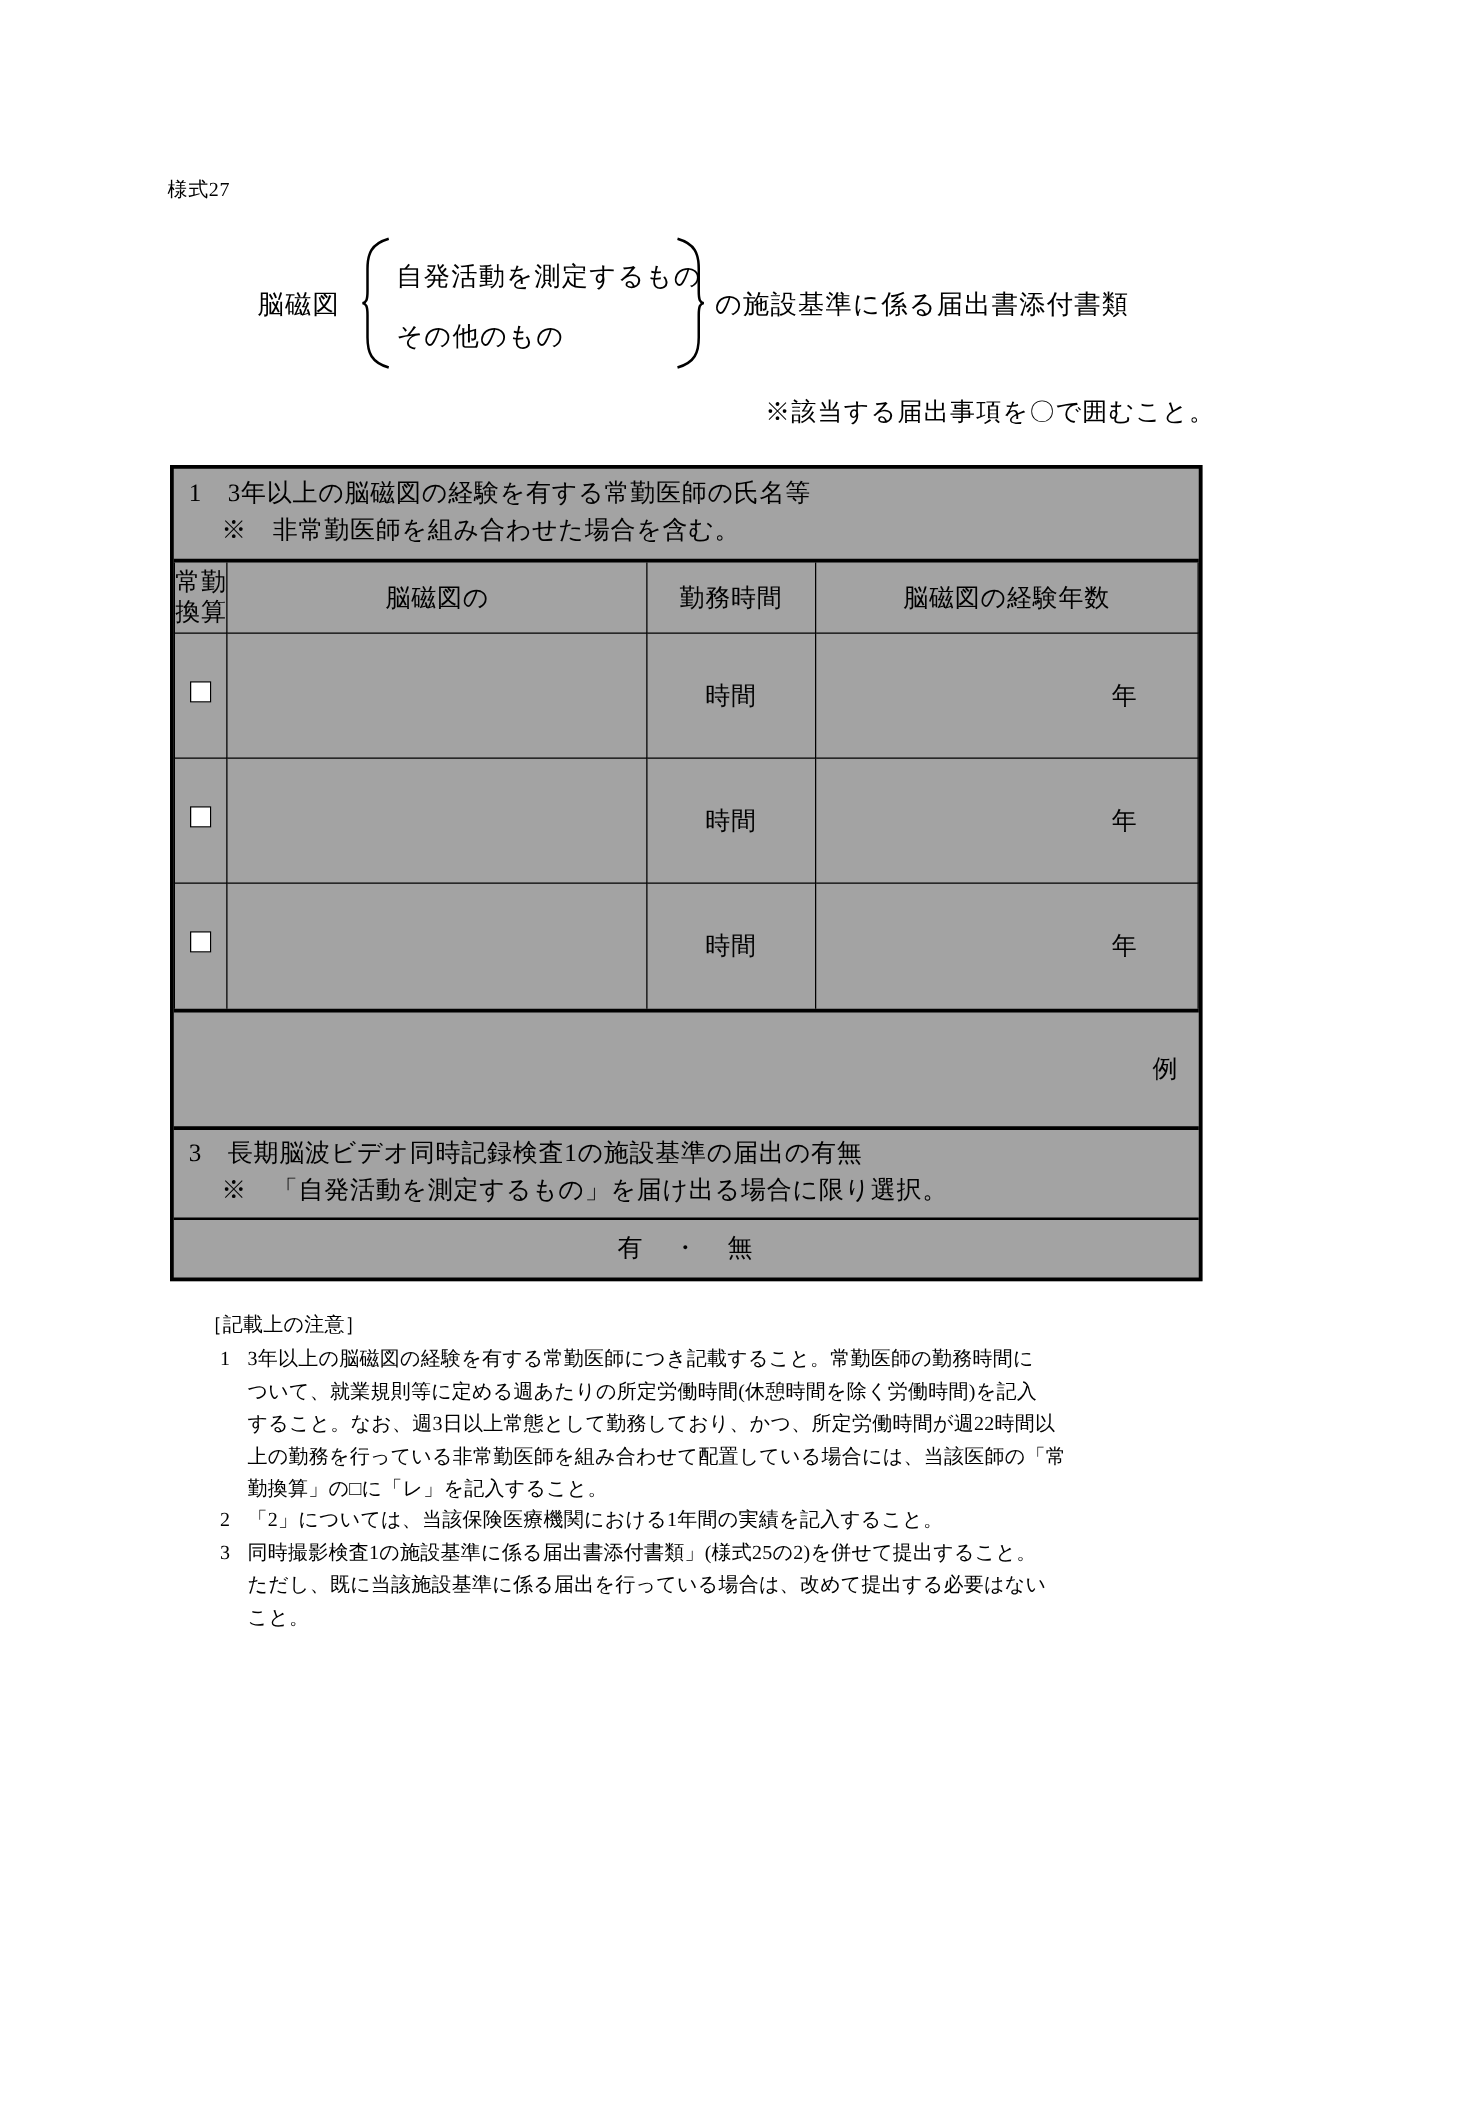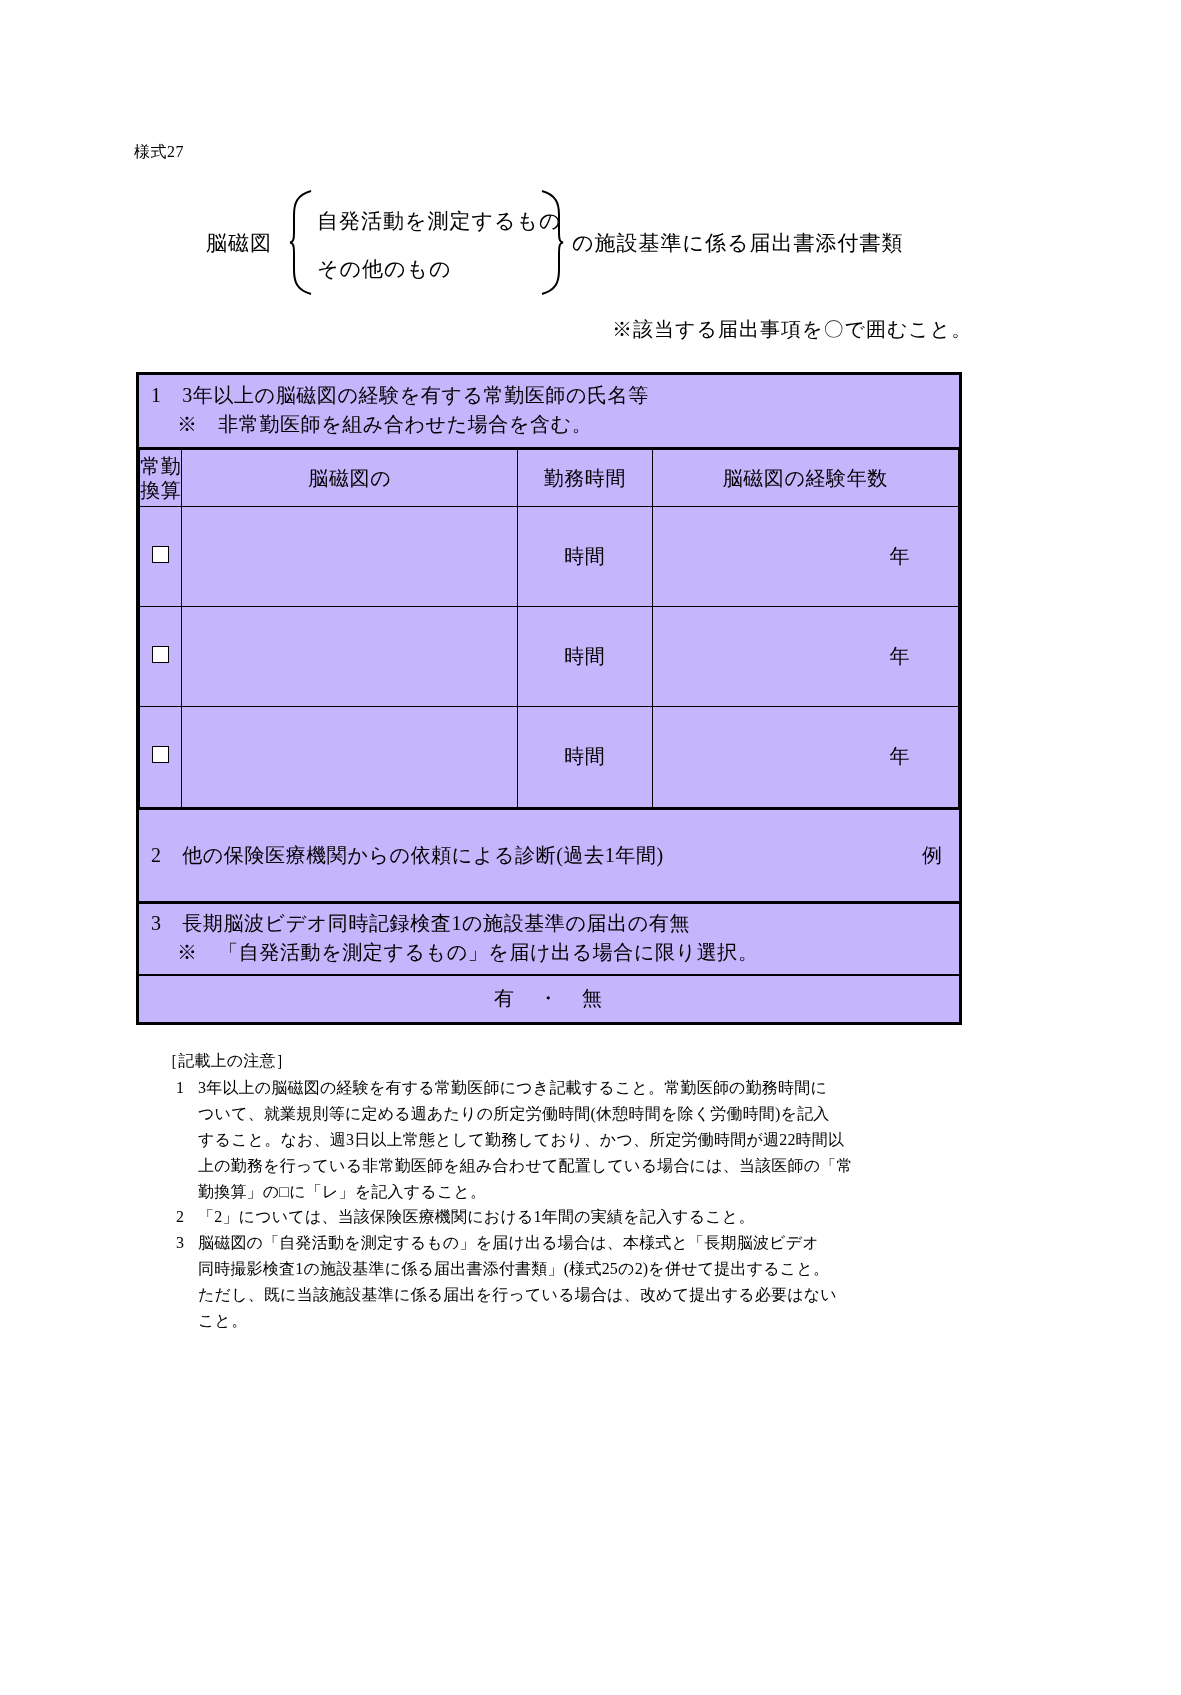--- a/index.html
+++ b/index.html
@@ -90,21 +90,21 @@
     white-space: nowrap;
   }
 
   
   .form-table {
     position: absolute;
     left: 136px;
     top: 372px;
     width: 826px;
     border: 3px solid #000;
-    background: #c4b5fd;
+    background: #a3a3a3;
   }
 
   .sec1-head {
     border-bottom: 3px solid #000;
     padding: 6px 0 8px 12px;
   }
   .sec1-line {
     font-size: 20px;
     line-height: 1.45;
     letter-spacing: 0.6px;
@@ -286,21 +286,20 @@
           <span class="chk"></span>
         </td>
         <td class="d-name"></td>
         <td class="d-hours">時間</td>
         <td class="d-years">年</td>
       </tr>
     </tbody>
       </table>
 
     <div class="sec2">
-      <span class="sec2-label">2　他の保険医療機関からの依頼による診断(過去1年間)</span>
       <span class="sec2-unit">例</span>
     </div>
 
     <div class="sec3-head">
       <div class="sec3-line">3　長期脳波ビデオ同時記録検査1の施設基準の届出の有無</div>
       <div class="sec3-line indent">※　「自発活動を測定するもの」を届け出る場合に限り選択。</div>
     </div>
     <div class="sec3-choice">
       <span>有</span>
       <span class="sep">・</span>
@@ -325,21 +324,20 @@
     <div class="note-item">
       <div class="note-num">2</div>
       <div class="note-body">
         <p>「2」については、当該保険医療機関における1年間の実績を記入すること。</p>
       </div>
     </div>
 
     <div class="note-item">
       <div class="note-num">3</div>
       <div class="note-body">
-        <p>脳磁図の「自発活動を測定するもの」を届け出る場合は、本様式と「長期脳波ビデオ</p>
         <p>同時撮影検査1の施設基準に係る届出書添付書類」(様式25の2)を併せて提出すること。</p>
         <p>ただし、既に当該施設基準に係る届出を行っている場合は、改めて提出する必要はない</p>
         <p>こと。</p>
       </div>
     </div>
   </div>
 
 </div>
 
 </body></html>

